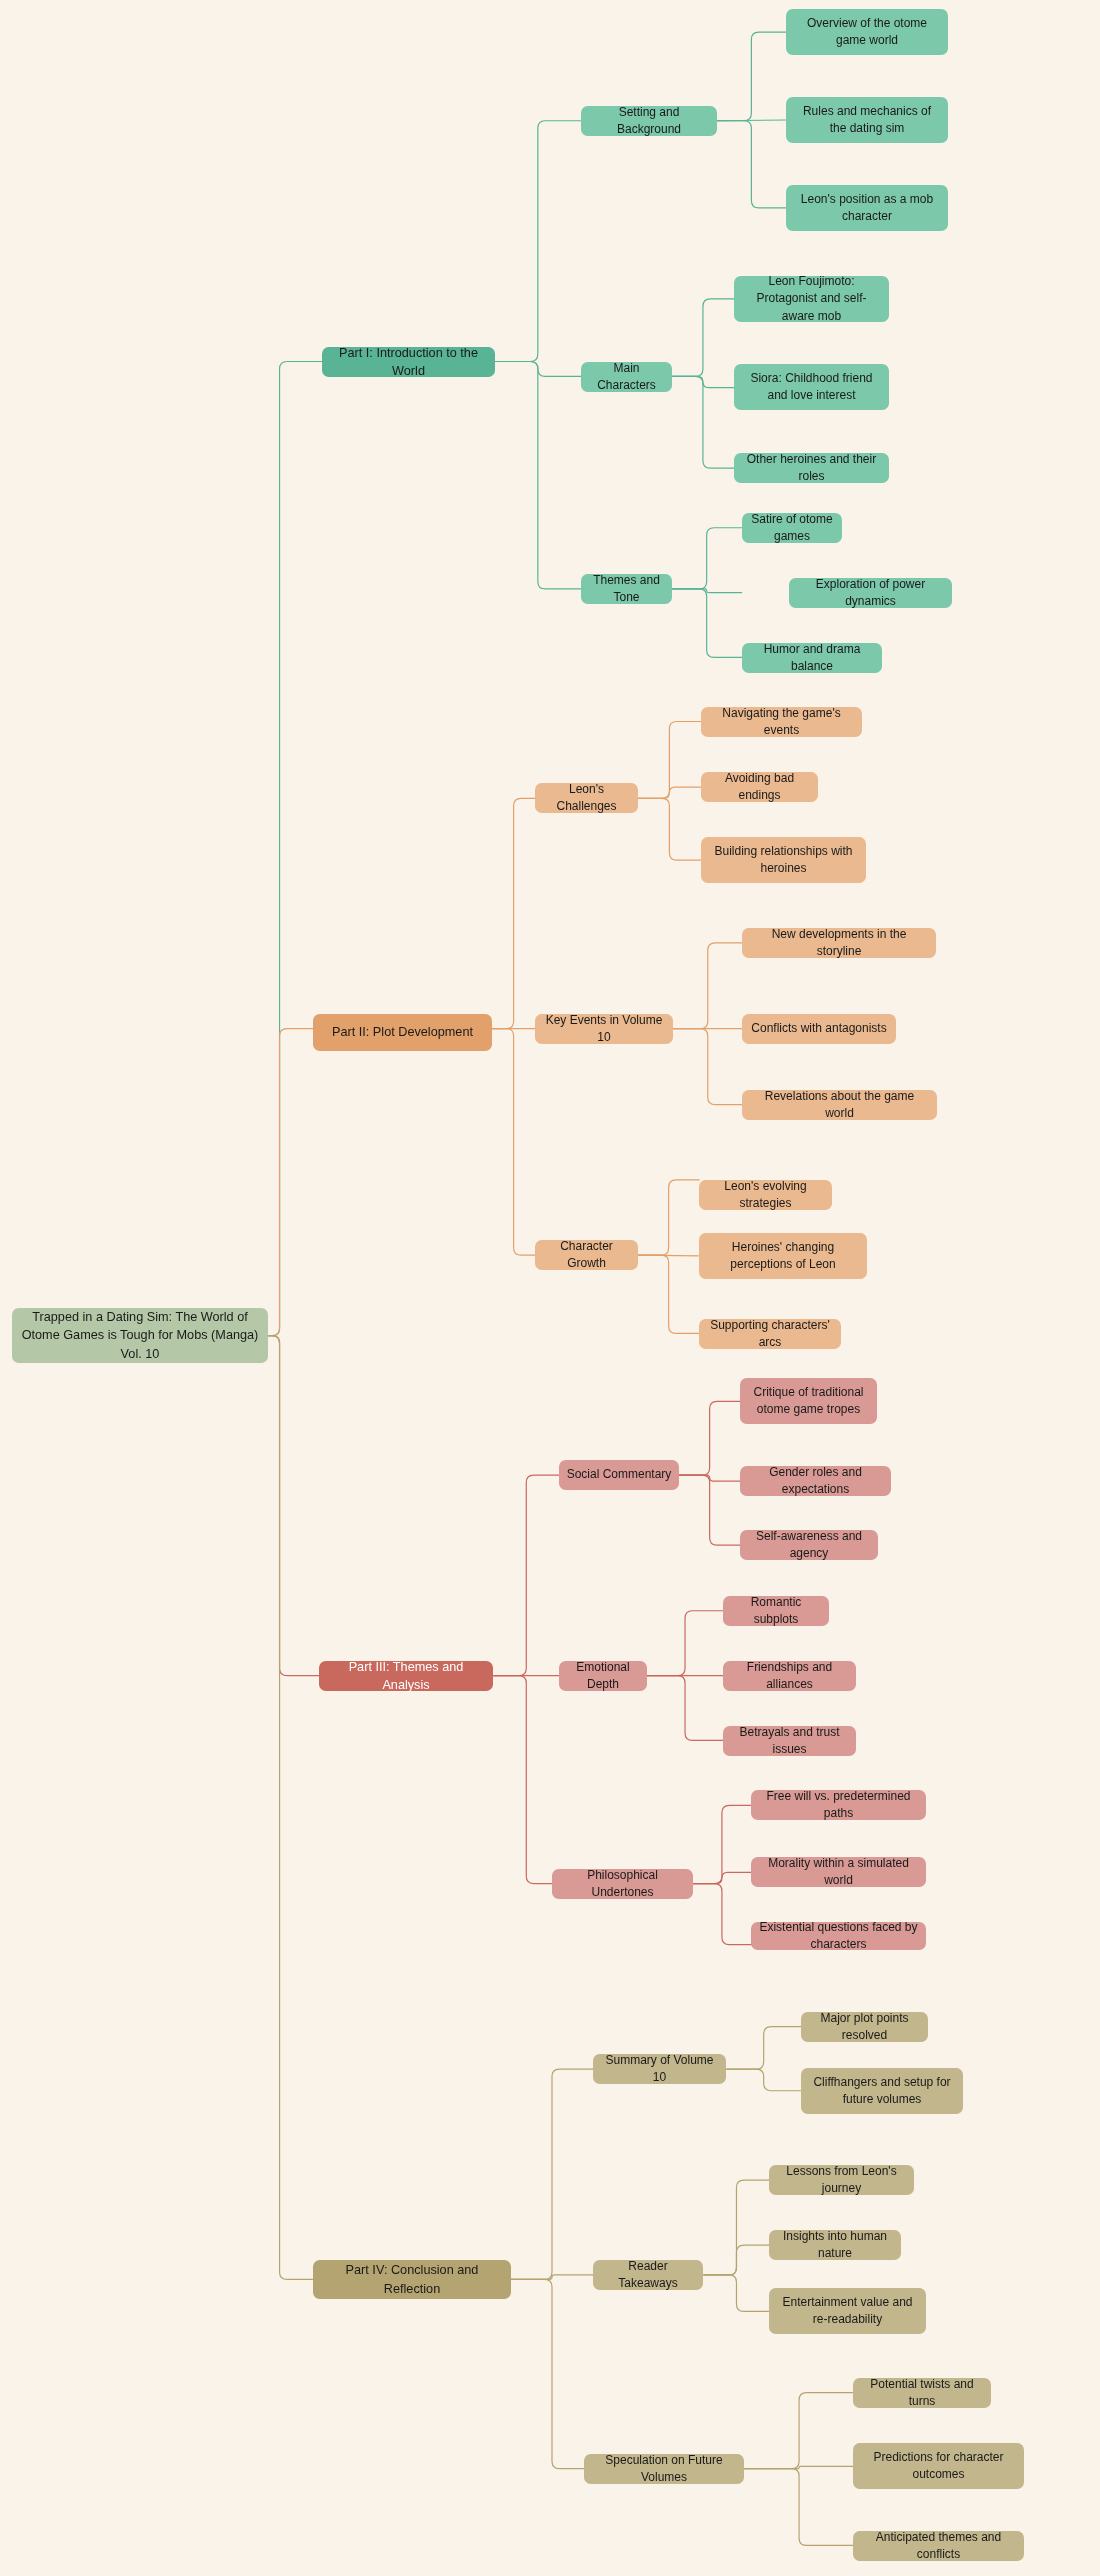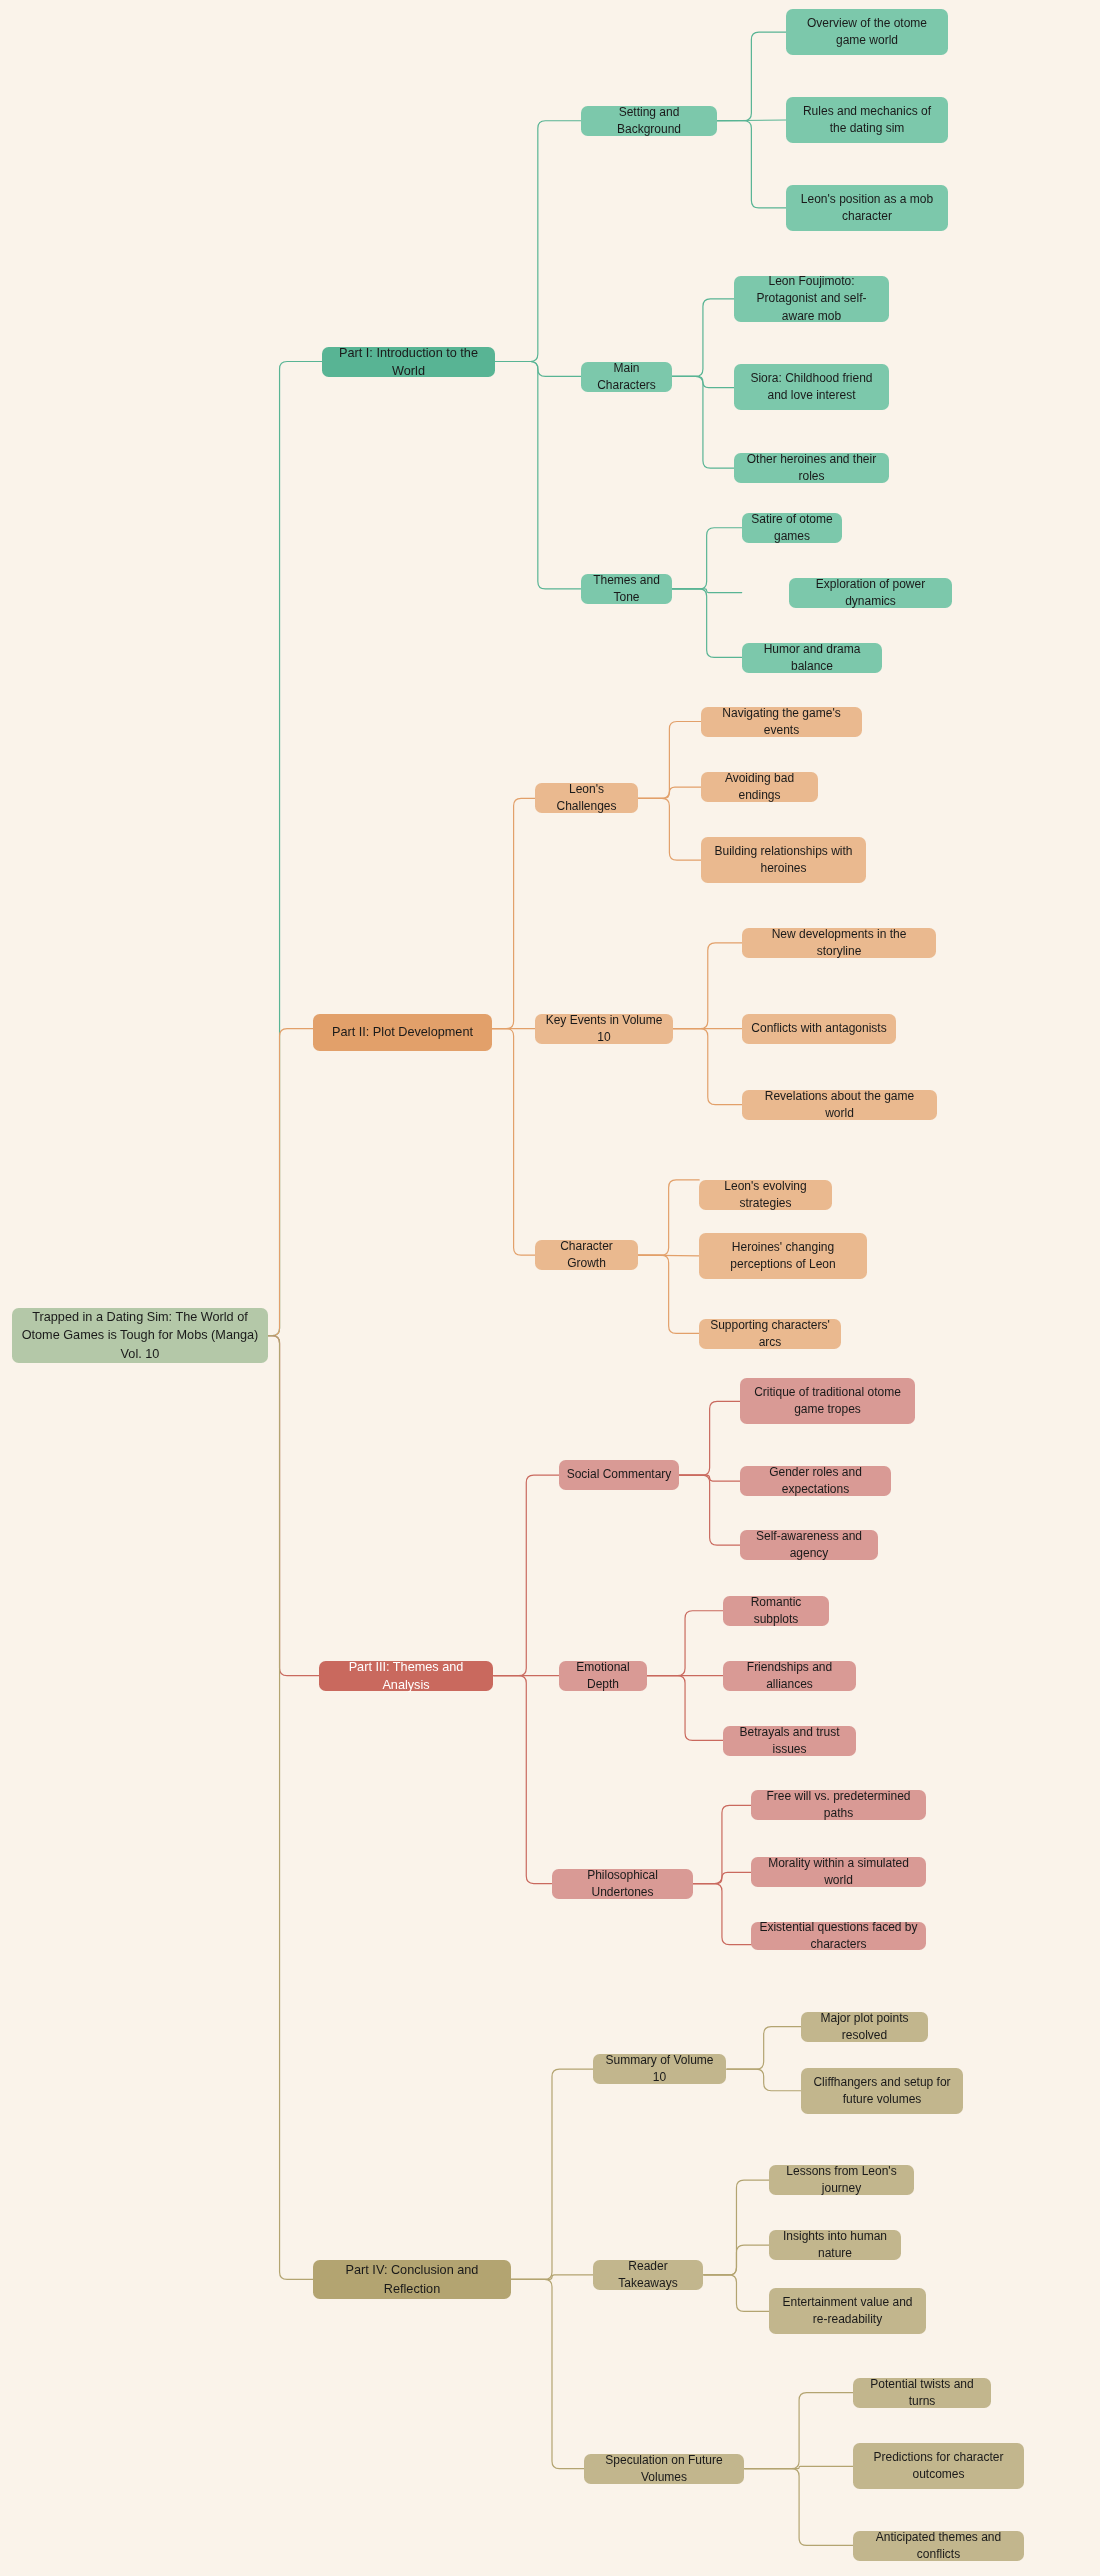--- a/index.html
+++ b/index.html
@@ -190,21 +190,21 @@
   <span>Supporting characters' arcs</span>
 </div>
 
 <div class="node lvl1 c-red" style="left:319px;top:1661px;width:174px;height:30px;">
   <span>Part III: Themes and Analysis</span>
 </div>
 
 <div class="node lvl2 c-red" style="left:559px;top:1460px;width:120px;height:30px;">
   <span>Social Commentary</span>
 </div>
-<div class="node lvl3 c-red" style="left:740px;top:1378px;width:175px;height:46px;">
+<div class="node lvl3 c-red" style="left:740px;top:1378px;width:137px;height:46px;">
   <span>Critique of traditional otome game tropes</span>
 </div>
 <div class="node lvl3 c-red" style="left:740px;top:1466px;width:151px;height:30px;">
   <span>Gender roles and expectations</span>
 </div>
 <div class="node lvl3 c-red" style="left:740px;top:1530px;width:138px;height:30px;">
   <span>Self-awareness and agency</span>
 </div>
 
 <div class="node lvl2 c-red" style="left:559px;top:1661px;width:88px;height:30px;">

